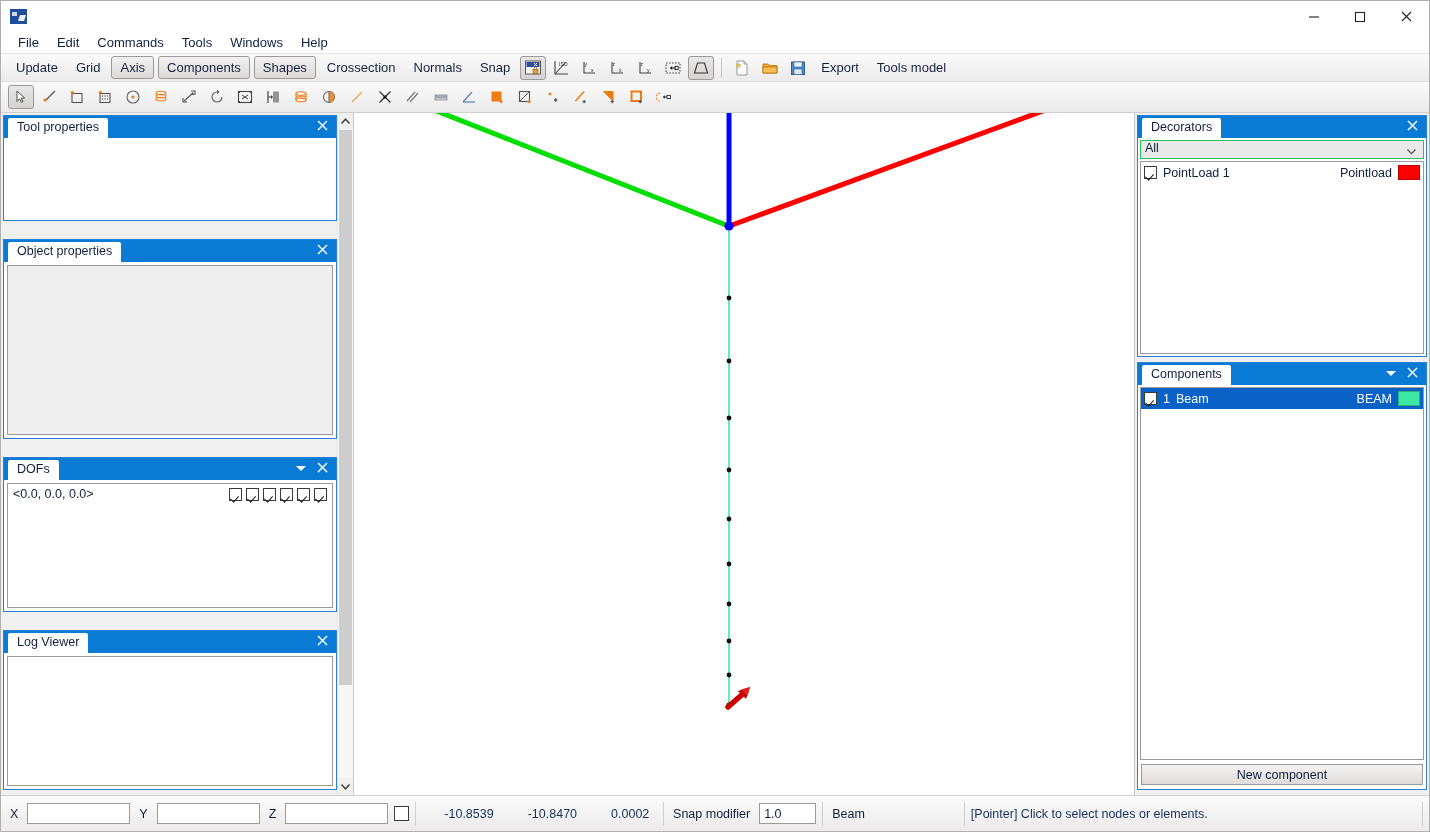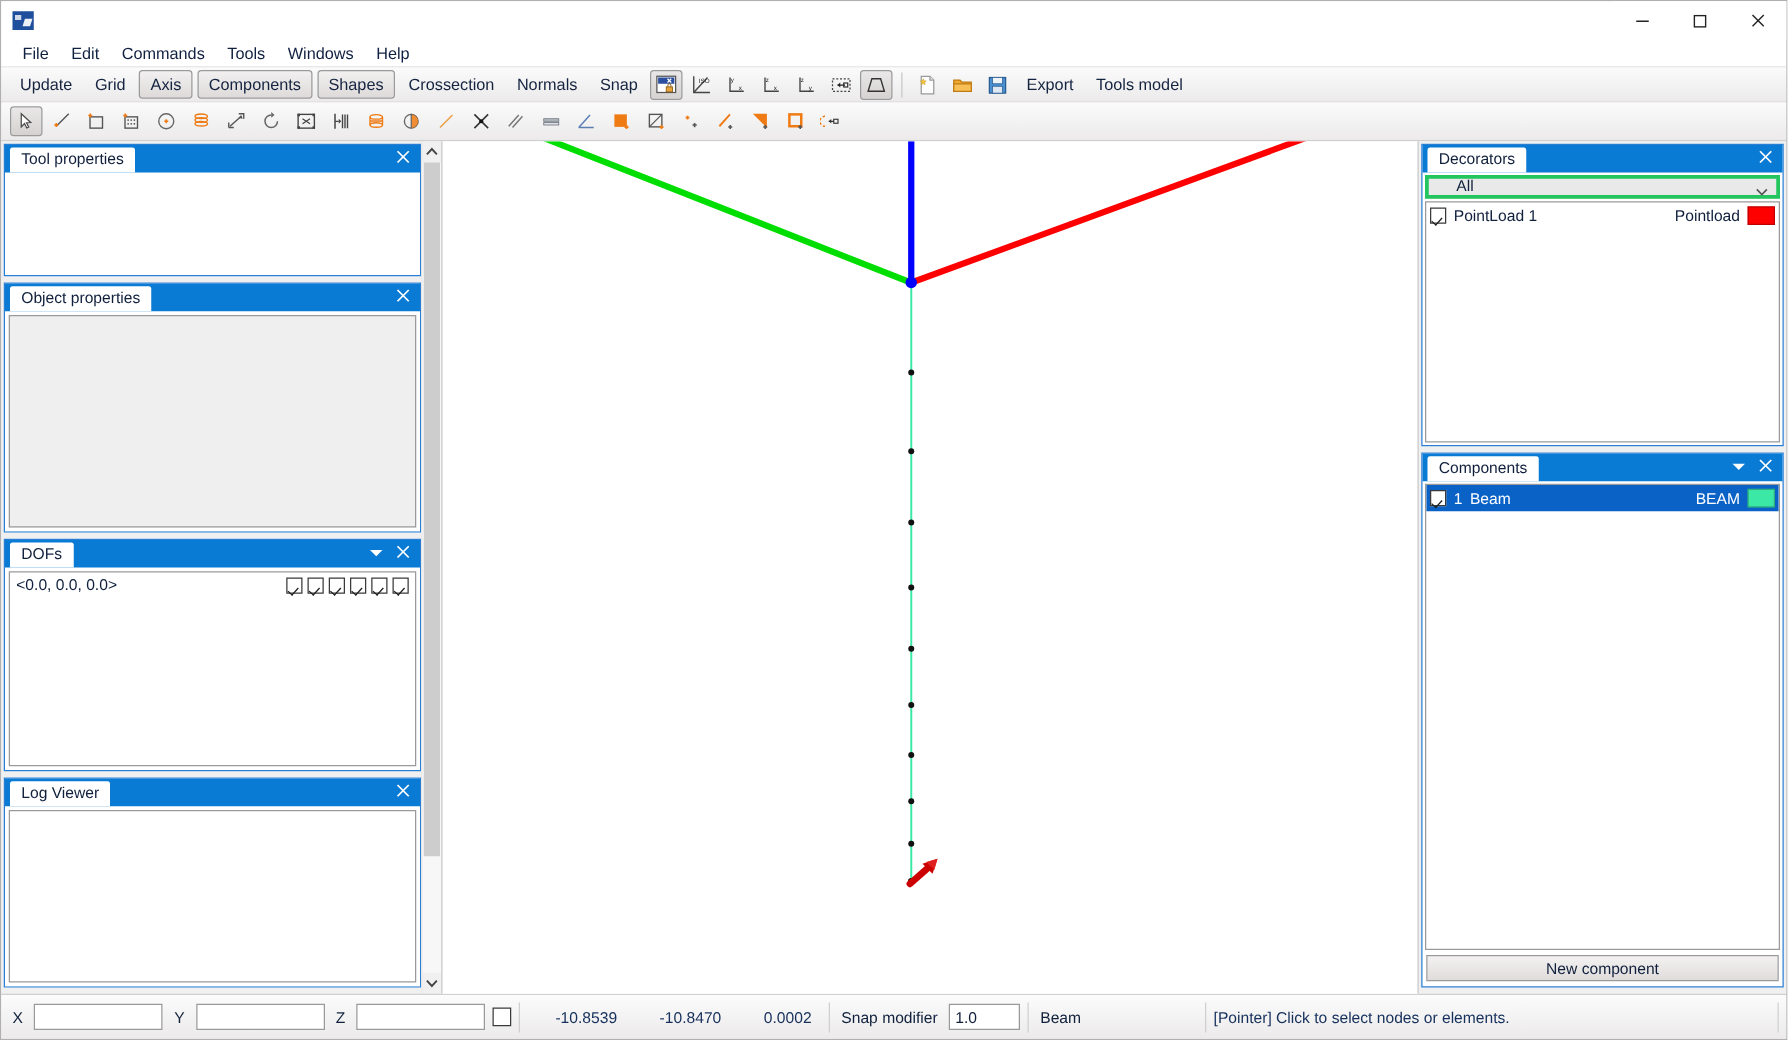--- a/index.html
+++ b/index.html
@@ -94,20 +94,21 @@
 
   
   .body-row { flex: 1; display: flex; min-height: 0; }
 
   
   .left-dock {
     width: 336px; min-width: 336px;
     background: #f0f0f0;
     display: flex; flex-direction: column;
     padding: 2px 0 0 2px;
+    gap: 13px;
   }
   .panel {
     border: 1px solid #2a7fd4;
     background: #ffffff;
     display: flex; flex-direction: column;
     margin-bottom: 5px;
     min-height: 0;
   }
   .panel-head {
     background: #0a7bd4; height: 22px; min-height: 22px;
@@ -175,22 +176,22 @@
 
   
   .right-dock {
     width: 294px; min-width: 294px;
     background: #f0f0f0;
     display: flex; flex-direction: column;
     padding: 2px 2px 0 2px;
   }
   .combo {
     height: 19px; margin: 2px 2px 0 2px;
-    background: #e9e9e9; border: 3px solid #22c55e;
-    display: flex; align-items: flex-end; padding: 0 22px;
+    background: #e9e9e9; border: 1px solid #22c55e;
+    display: flex; align-items: flex-start; padding: 0 4px;
     font-size: 12.5px; color: #10203c; position: relative;
   }
   .combo .caret { position: absolute; right: 6px; top: 4px; }
   .list-area { flex: 1; background: #ffffff; border: 1px solid #9a9a9a; margin: 2px; overflow: hidden; }
   .list-row {
     display: flex; align-items: center; gap: 6px;
     padding: 2px 3px; font-size: 12.5px; color: #10203c;
     height: 21px;
   }
   .list-row.selected { background: #0a62c7; color: #ffffff; }
@@ -558,21 +559,21 @@
                   <line x1="11" y1="2" x2="2" y2="11" stroke="#fff" stroke-width="1.4"></line>
                 </svg>
             </span>
           </div>
         </div>
         <div class="panel-body">
           <div class="inner-box grey"></div>
         </div>
       </div>
 
-      <div class="panel" style="height:186px">
+      <div class="panel" style="height:155px">
         <div class="panel-head">
           <div class="panel-tab">DOFs</div>
           <div class="panel-head-btns">
             <span>
               <svg width="14" height="14" viewBox="0 0 14 14">
                   <path d="M2 5 L7 10 L12 5 Z" fill="#fff"></path>
                 </svg>
             </span>
             <span>
               <svg width="13" height="13" viewBox="0 0 13 13">

